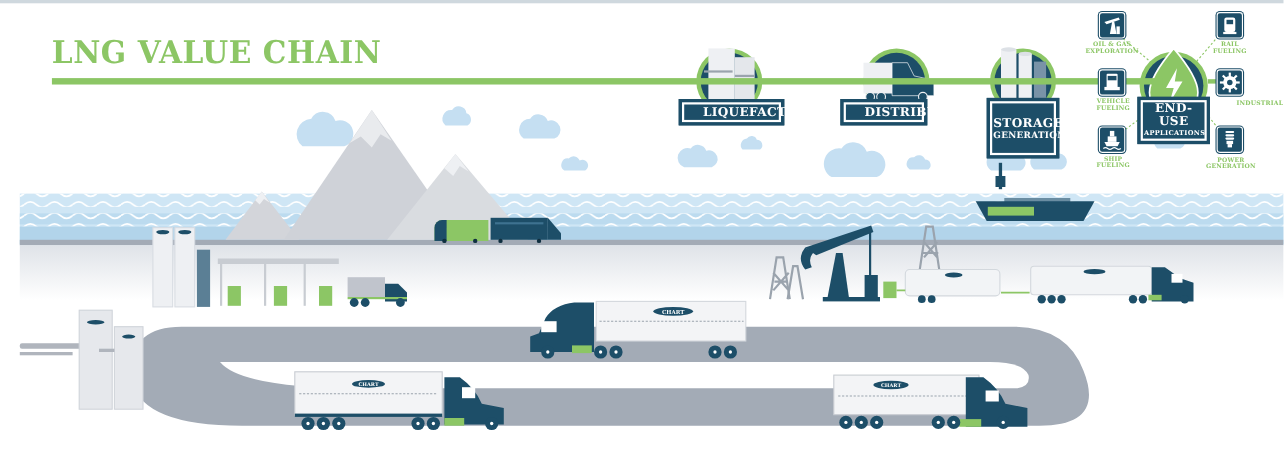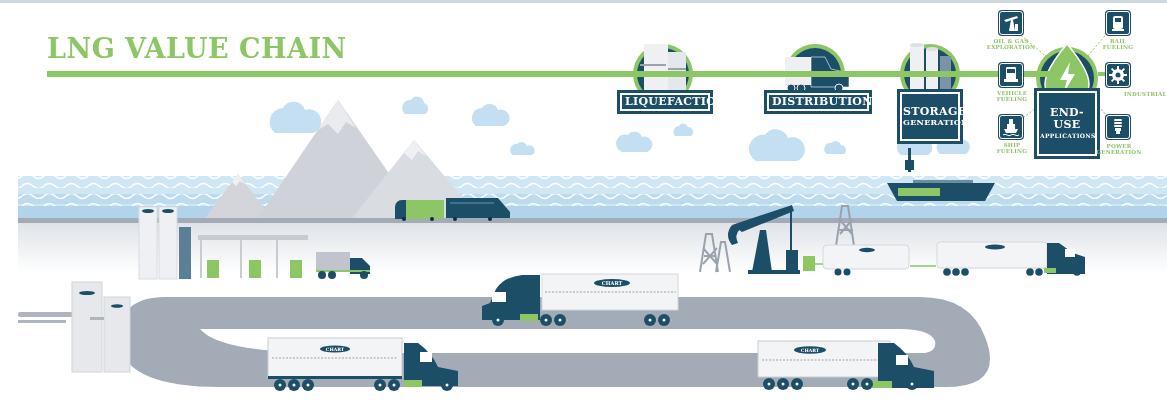--- a/index.html
+++ b/index.html
@@ -10,21 +10,21 @@
   .title {
     left: 47px; top: 33px; font-family: "DejaVu Serif", serif; font-weight: 900;
     font-size: 27px; letter-spacing: 0.5px; color: #8cc665;
     transform: scaleY(1.05);
   }
   .scene { left:0; top:0; width:1167px; height:408px; }
   .stage-label {
     background: #1d4e68; color: #ffffff; border: 2px solid #1d4e68;
     outline: 2px solid #ffffff; outline-offset: -5px;
     font-family: "DejaVu Serif", serif; font-weight: 900; font-size: 11px;
-    text-align: center; line-height: 12px; padding: 4px 6px; letter-spacing: 0.3px;
+    text-align: center; line-height: 12px; padding: 4px 20px; letter-spacing: 0.3px;
   }
   .stage-label .sub { font-size: 8px; display:block; line-height: 9px; }
   .app-label {
     font-family: "DejaVu Serif", serif; font-weight: 900; font-size: 5.5px;
     color: #8cc665; text-align: center; line-height: 6px; letter-spacing: 0.2px;
   }
   .app-icon {
     width: 24px; height: 24px; background: #1d4e68; border-radius: 3px;
     border: 1px solid #ffffff; box-shadow: 0 0 0 1px #1d4e68;
   }
@@ -308,28 +308,28 @@
 
 <div class="abs title">LNG VALUE CHAIN</div>
 
 <svg class="abs" style="left:47px;top:71px" width="1010" height="6">
     <rect width="1010" height="6" fill="#8cc665"></rect>
   </svg>
 
 <div class="abs stage-label" style="left:617px; top:90px; width:96px;">
   <span>LIQUEFACTION</span>
 </div>
-<div class="abs stage-label" style="left:764px; top:90px; width:108px;">
+<div class="abs stage-label" style="left:764px; top:90px; width:79px;">
   <span>DISTRIBUTION</span>
 </div>
 <div class="abs stage-label" style="left:897px; top:89px; width:66px; padding:15px 4px;">
   <span>STORAGE</span>
   <span class="sub">GENERATION</span>
 </div>
-<div class="abs stage-label" style="left:1034px; top:88px; width:66px; padding:17px 4px;">
+<div class="abs stage-label" style="left:1034px; top:88px; width:66px; padding:3px 4px;">
   <span>END-USE</span>
   <span class="sub" style="font-size:6px;">APPLICATIONS</span>
 </div>
 
 <div class="abs app-icon" style="left:999px; top:11px;">
   <svg width="22" height="22" viewBox="0 0 22 22">
       <polygon points="4,8 17,4 18,6 6,10" fill="#fff"></polygon>
       <polygon points="9,19 11,8 13,8 15,19" fill="#fff"></polygon>
       <rect x="15" y="12" width="3" height="7" fill="#fff"></rect>
     </svg>

